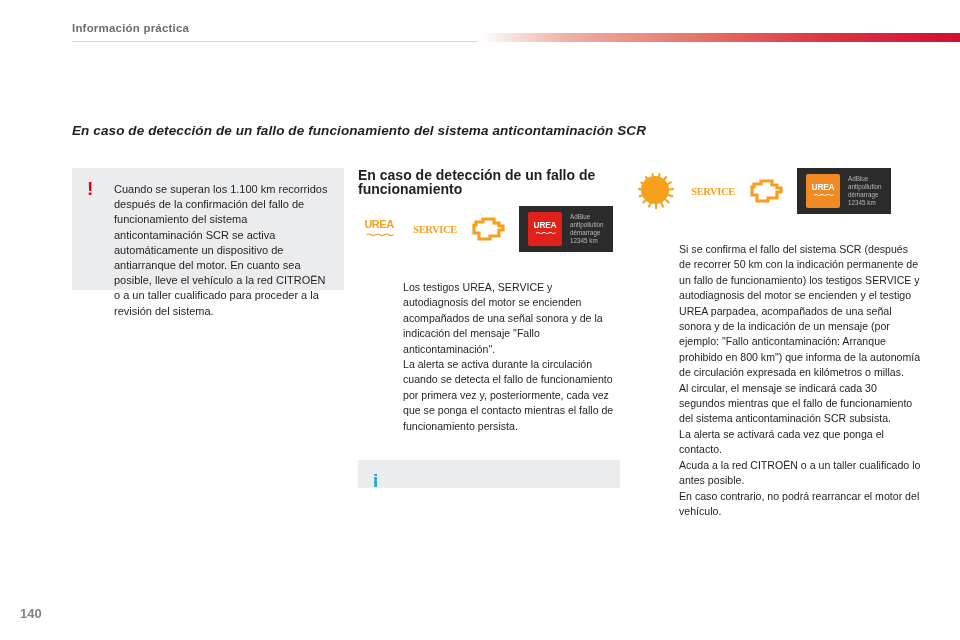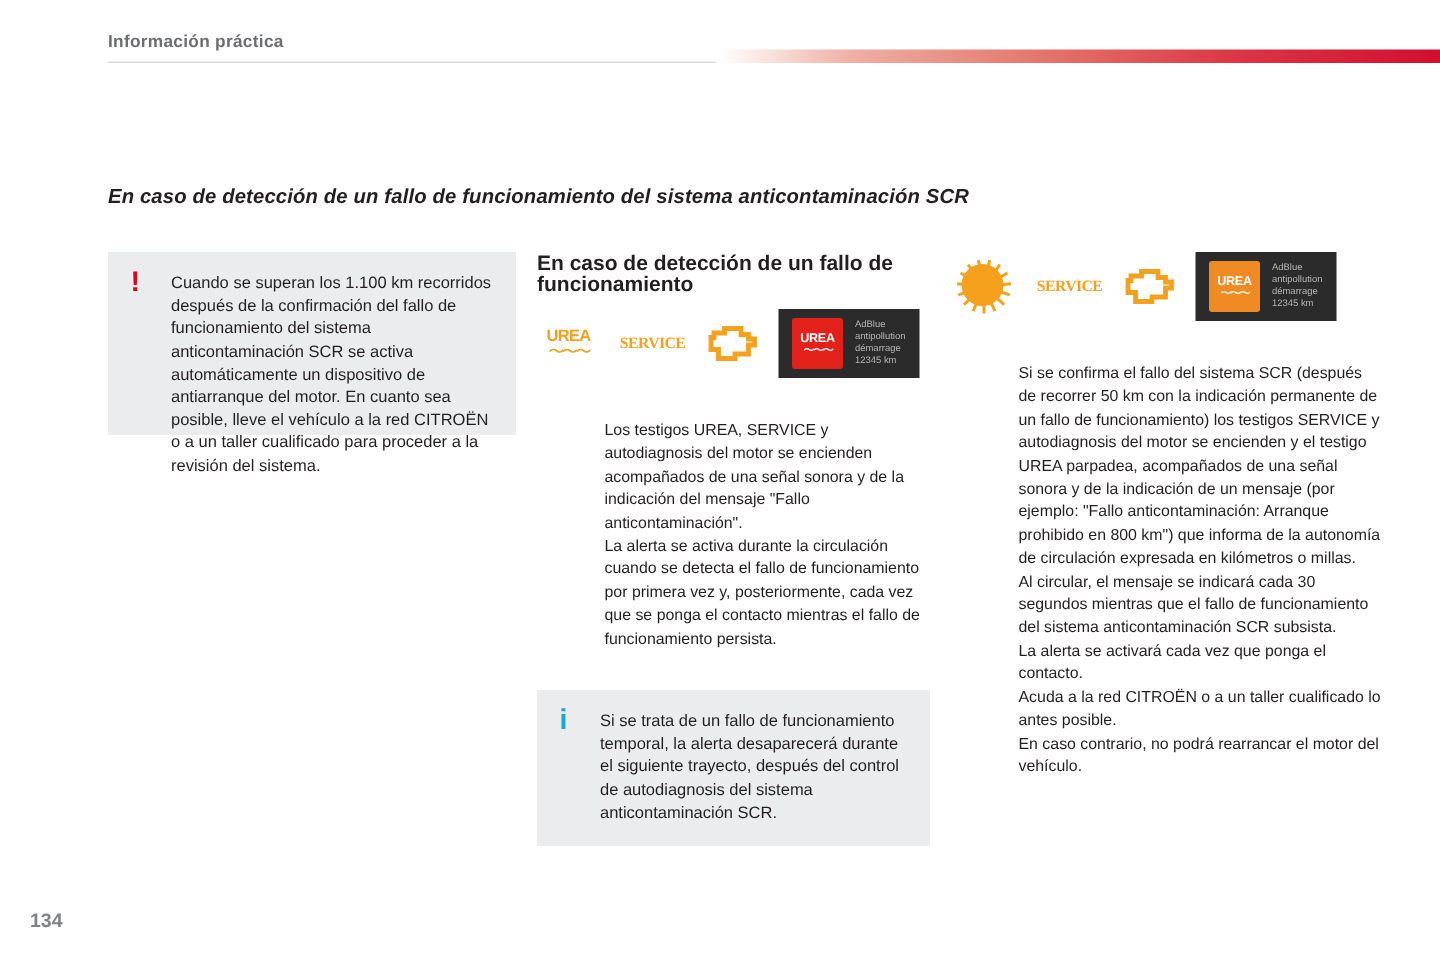--- a/index.html
+++ b/index.html
@@ -190,21 +190,20 @@
           <span>12345 km</span>
         </div>
       </div>
     </div>
 
     <div class="body-text" style="white-space:pre-line">Los testigos UREA, SERVICE y autodiagnosis del motor se encienden acompañados de una señal sonora y de la indicación del mensaje "Fallo anticontaminación".
 La alerta se activa durante la circulación cuando se detecta el fallo de funcionamiento por primera vez y, posteriormente, cada vez que se ponga el contacto mientras el fallo de funcionamiento persista.</div>
 
     <div class="callout">
       <span class="mark mark-info">i</span>
-      <span>Si se trata de un fallo de funcionamiento temporal, la alerta desaparecerá durante el siguiente trayecto, después del control de autodiagnosis del sistema anticontaminación SCR.</span>
     </div>
   </div>
 
   <div class="col col3">
 
     <div class="icon-strip">
       <div class="tell">
         <div class="burst">
           <span class="ray" style="transform:rotate(0deg)"></span>
           <span class="ray" style="transform:rotate(24deg)"></span>
@@ -244,15 +243,15 @@
       </div>
     </div>
 
     <div class="body-text" style="white-space:pre-line">Si se confirma el fallo del sistema SCR (después de recorrer 50 km con la indicación permanente de un fallo de funcionamiento) los testigos SERVICE y autodiagnosis del motor se encienden y el testigo UREA parpadea, acompañados de una señal sonora y de la indicación de un mensaje (por ejemplo: "Fallo anticontaminación: Arranque prohibido en 800 km") que informa de la autonomía de circulación expresada en kilómetros o millas.
 Al circular, el mensaje se indicará cada 30 segundos mientras que el fallo de funcionamiento del sistema anticontaminación SCR subsista.
 La alerta se activará cada vez que ponga el contacto.
 Acuda a la red CITROËN o a un taller cualificado lo antes posible.
 En caso contrario, no podrá rearrancar el motor del vehículo.</div>
   </div>
 
-  <div class="page-number">134</div>
+  <div class="page-number">140</div>
 
 </div>
 
 </body></html>

